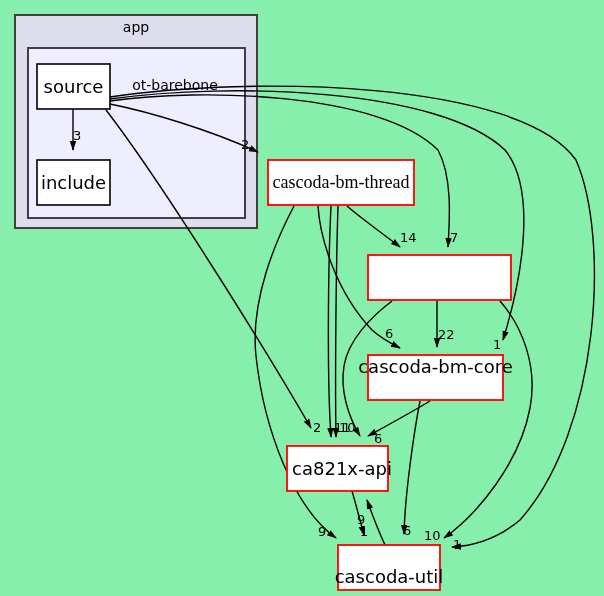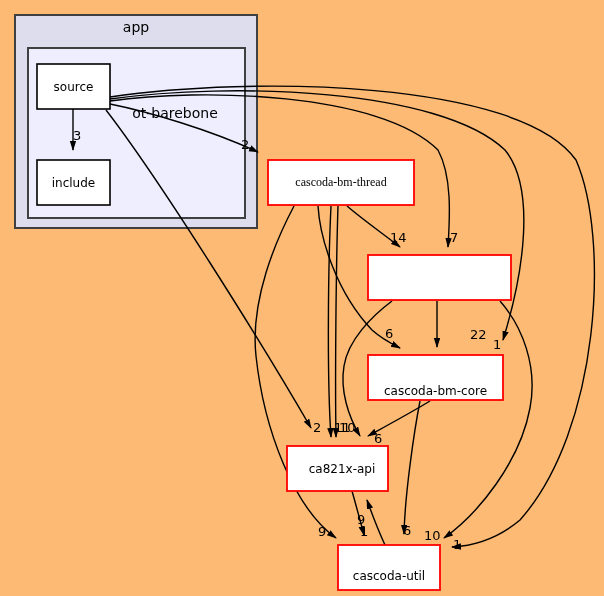--- a/index.html
+++ b/index.html
@@ -4,21 +4,21 @@
 <style>
   html, body {
     margin: 0;
     padding: 0;
     background: #ffffff;
   }
   #graph {
     position: relative;
     width: 604px;
     height: 596px;
-    background: #fdba74;
+    background: #86efac;
     font-family: "DejaVu Sans", "Liberation Sans", sans-serif;
     overflow: hidden;
   }
   #graph svg {
     position: absolute;
     left: 0;
     top: 0;
     width: 604px;
     height: 596px;
   }
@@ -29,21 +29,21 @@
     font-family: "DejaVu Sans", "Liberation Sans", sans-serif;
     color: #000000;
     white-space: nowrap;
     pointer-events: none;
   }
   .cluster-label {
     font-size: 14px;
     text-align: center;
   }
   .node-label {
-    font-size: 12px;
+    font-size: 18px;
     text-align: center;
     display: flex;
     align-items: center;
     justify-content: center;
   }
   .edge-label {
     font-size: 13px;
   }
 </style>
 </head>
@@ -110,40 +110,40 @@
       <rect x="37" y="160" width="73" height="45" fill="#ffffff" stroke="#000000" stroke-width="1.6"></rect>
       <rect x="268" y="160" width="146" height="45" fill="#ffffff" stroke="#ff0000" stroke-width="1.8"></rect>
       <rect x="368" y="255" width="143" height="45" fill="#ffffff" stroke="#ff0000" stroke-width="1.8"></rect>
       <rect x="368" y="355" width="135" height="45" fill="#ffffff" stroke="#ff0000" stroke-width="1.8"></rect>
       <rect x="287" y="446" width="101" height="45" fill="#ffffff" stroke="#ff0000" stroke-width="1.8"></rect>
       <rect x="338" y="545" width="102" height="45" fill="#ffffff" stroke="#ff0000" stroke-width="1.8"></rect>
     </g>
   </svg>
 
   <div class="cluster-label" style="left:15px; top:19px; width:242px;">app</div>
-  <div class="cluster-label" style="left:105px; top:77px; width:140px;margin-top:28px;">ot-barebone</div>
+  <div class="cluster-label" style="left:105px; top:77px; width:140px;">ot-barebone</div>
 
   <div class="node-label" style="left:37px;  top:64px;  width:73px;  height:45px;">source</div>
   <div class="node-label" style="left:37px;  top:160px; width:73px;  height:45px;border-radius:9px;">include</div>
   <div class="node-label" style="left:268px; top:160px; width:146px; height:45px;font-family:Liberation Serif, serif;">cascoda-bm-thread</div>
-  <div class="node-label" style="left:368px; top:368px; width:135px; height:45px;border-radius:9px;">cascoda-bm-core</div>
+  <div class="node-label" style="left:368px; top:344px; width:135px; height:45px;border-radius:9px;">cascoda-bm-core</div>
   <div class="node-label" style="left:287px; top:446px; width:110px; height:45px;">ca821x-api</div>
   <div class="node-label" style="left:338px; top:545px; width:102px; height:62px;">cascoda-util</div>
 
   <div class="edge-label" style="left:73px;  top:128px;">3</div>
   <div class="edge-label" style="left:241px; top:137px;">2</div>
   <div class="edge-label" style="left:450px; top:230px;">7</div>
   <div class="edge-label" style="left:493px; top:337px;">1</div>
   <div class="edge-label" style="left:313px; top:420px;">2</div>
   <div class="edge-label" style="left:453px; top:537px;">1</div>
-  <div class="edge-label" style="left:390px; top:230px;">14</div>
+  <div class="edge-label" style="left:400px; top:230px;">14</div>
   <div class="edge-label" style="left:385px; top:326px;">6</div>
   <div class="edge-label" style="left:334px; top:420px;">11</div>
   <div class="edge-label" style="left:339px; top:420px;">10</div>
   <div class="edge-label" style="left:318px; top:524px;">9</div>
-  <div class="edge-label" style="left:438px; top:327px;margin-left:32px;">22</div>
+  <div class="edge-label" style="left:438px; top:327px;">22</div>
   <div class="edge-label" style="left:374px; top:431px;">6</div>
   <div class="edge-label" style="left:424px; top:528px;">10</div>
   <div class="edge-label" style="left:403px; top:523px;">6</div>
   <div class="edge-label" style="left:357px; top:512px;">9</div>
   <div class="edge-label" style="left:360px; top:524px;">1</div>
 
 </div>
 
 </body></html>

